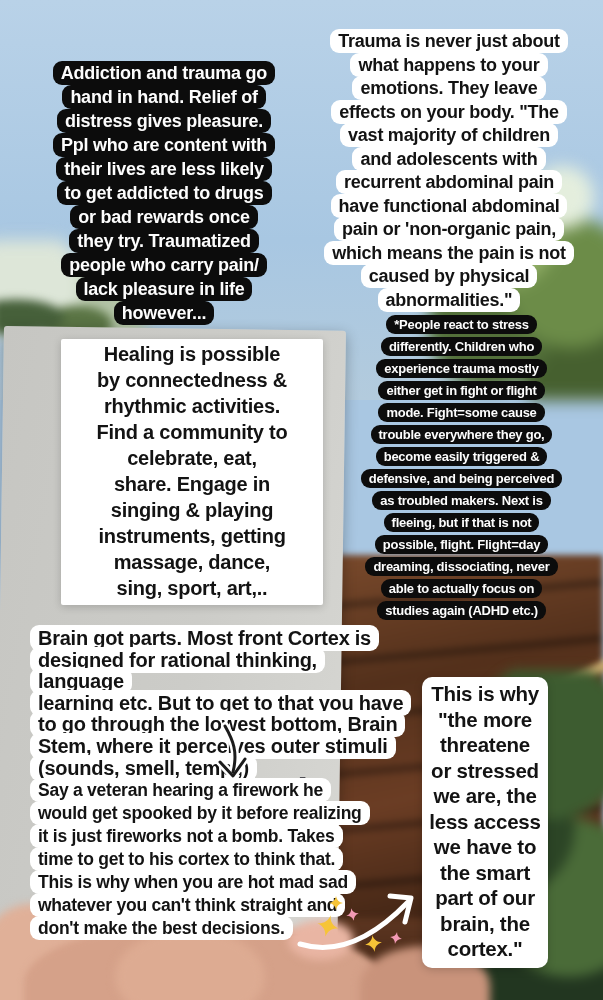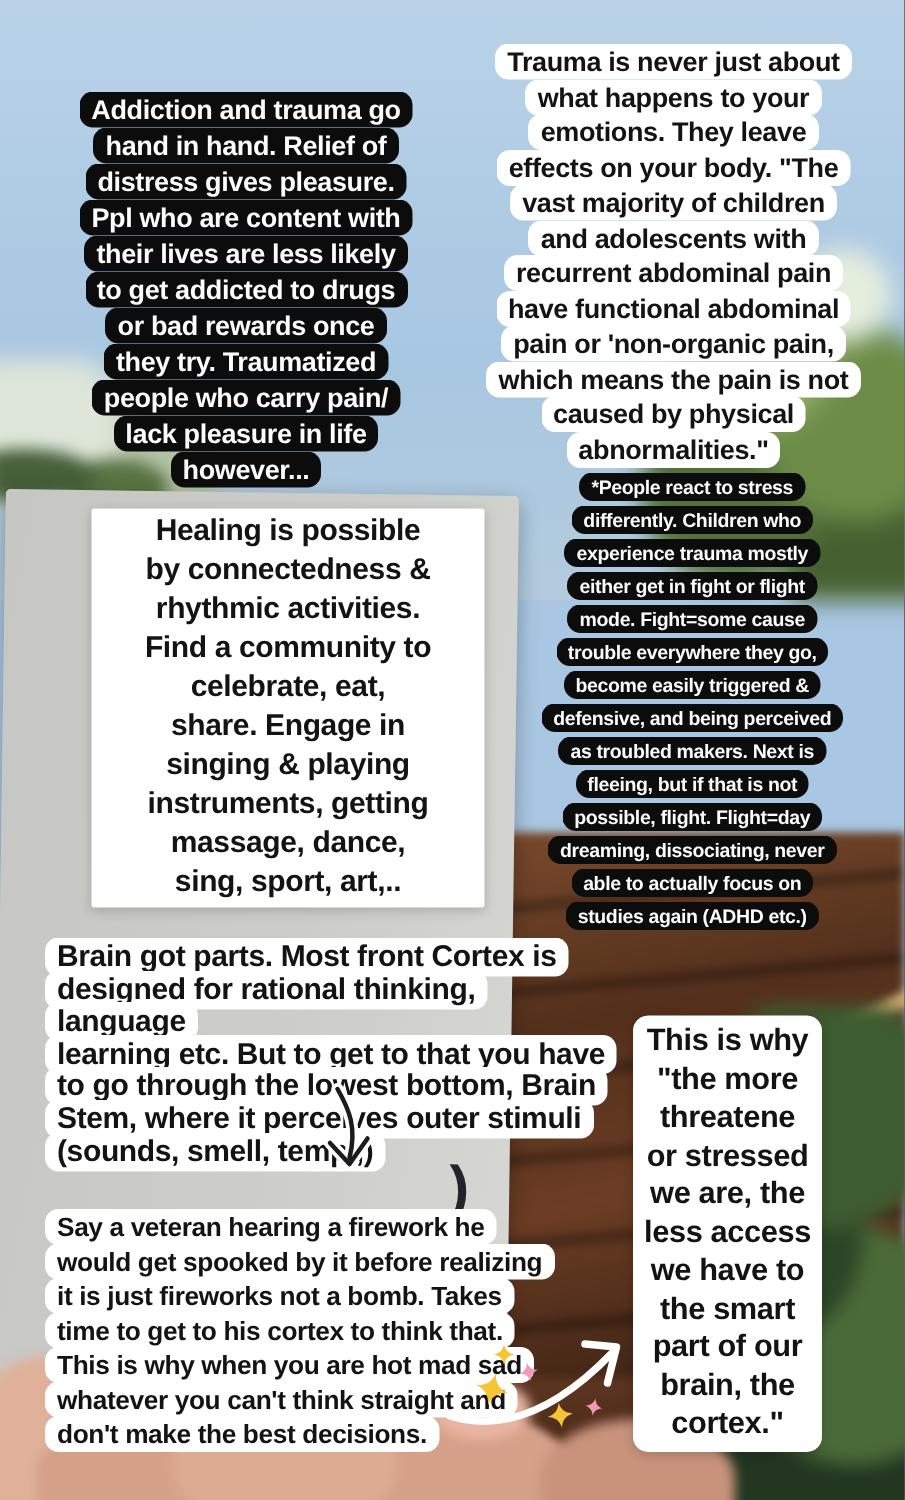--- a/index.html
+++ b/index.html
@@ -175,21 +175,21 @@
 
   <div class="tb light" style="left:30px; top:628px; width:378px; font-size:20px; line-height:21.6px;">
     <span class="ln">Brain got parts. Most front Cortex is
 designed for rational thinking, language
 learning etc. But to get to that you have
 to go through the lowest bottom, Brain
 Stem, where it perceives outer stimuli
 (sounds, smell, temp.,)</span>
   </div>
 
-  <div class="tb light" style="left:30px; top:807px; width:380px; font-size:17.5px; line-height:23px;">
+  <div class="tb light" style="left:30px; top:779px; width:380px; font-size:17.5px; line-height:23px;">
     <span class="ln">Say a veteran hearing a firework he
 would get spooked by it before realizing
 it is just fireworks not a bomb. Takes
 time to get to his cortex to think that.
 This is why when you are hot mad sad
 whatever you can't think straight and
 don't make the best decisions.</span>
   </div>
 
   <div class="panel" style="left:422px; top:641px; width:126px; font-size:20.5px; line-height:25.5px; padding:4px 0 6px 0; border-radius:10px;margin-top:36px;">

